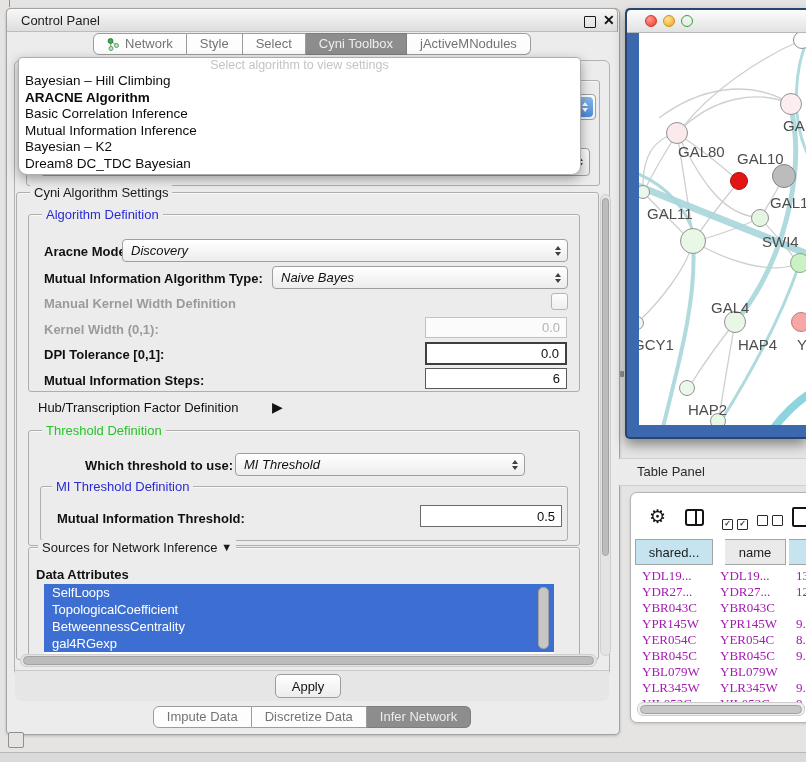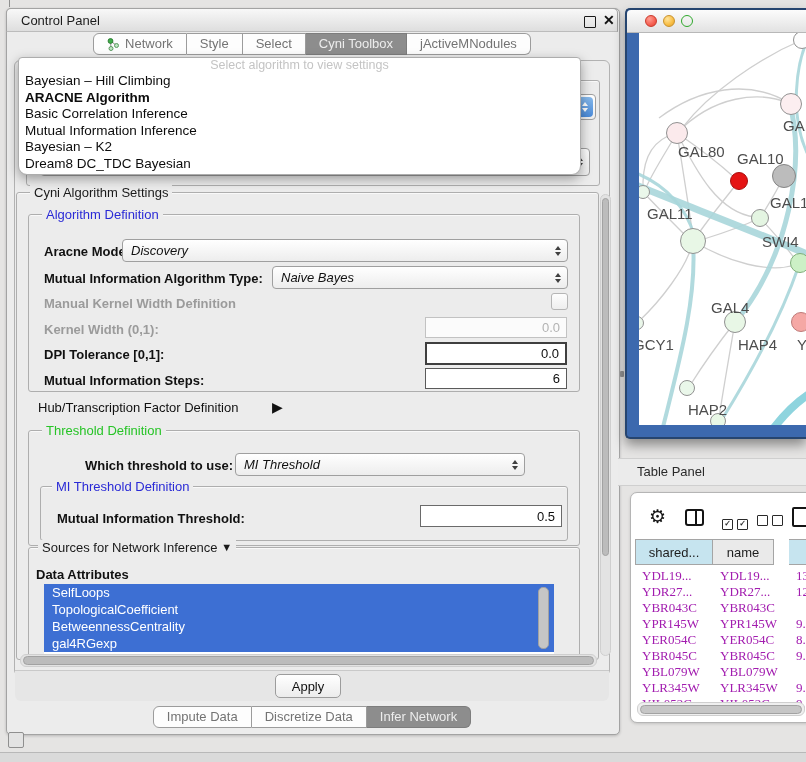--- a/index.html
+++ b/index.html
@@ -359,21 +359,21 @@
 
 <div class="abs tp-window">
 
   <span class="tp-icon gear" style="left:18px;top:14px;">⚙</span>
   <span class="tp-icon colicon" style="left:54px;top:16px;"></span>
   <span class="tp-icon" style="left:91px;top:19px;"><span class="cbx">✓</span><span class="cbx">✓</span></span>
   <span class="tp-icon" style="left:126px;top:19px;"><span class="cbx"></span><span class="cbx"></span></span>
   <span class="tp-icon docicon" style="left:161px;top:14px;"></span>
 
   <div class="th" style="left:4px;top:46px;width:78px;background:#c6e4ef;border-left:1px solid #a5a5a5;">shared...</div>
-  <div class="th" style="left:82px;top:46px;width:61px;background:#eaeaea;">name</div>
+  <div class="th" style="left:94px;top:46px;width:61px;background:#eaeaea;">name</div>
   <div class="th" style="left:158px;top:46px;width:40px;background:#c6e4ef;"></div>
 
   <div>
     <div>
       <span class="trow-cell" style="left:11px;top:75px;">YDL19...</span>
       <span class="trow-cell" style="left:89px;top:75px;">YDL19...</span>
       <span class="trow-cell" style="left:165px;top:75px;">13</span>
     </div>
     <div>
       <span class="trow-cell" style="left:11px;top:91px;">YDR27...</span>

